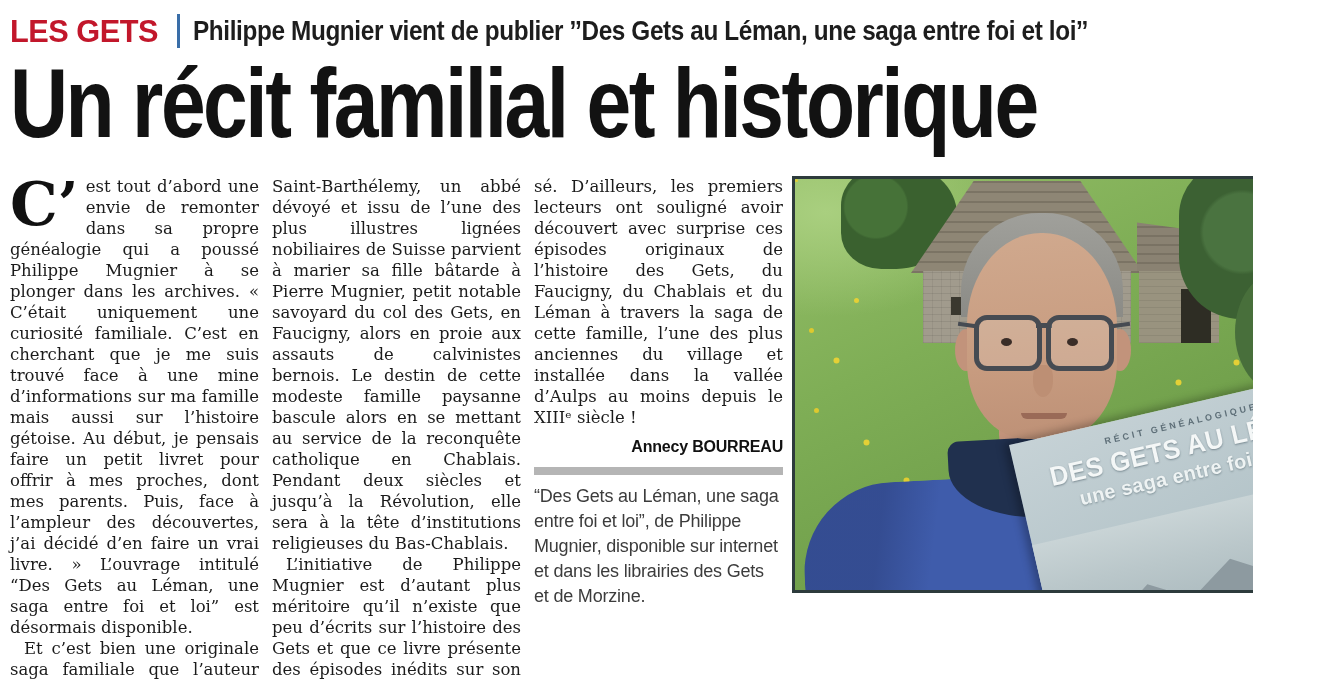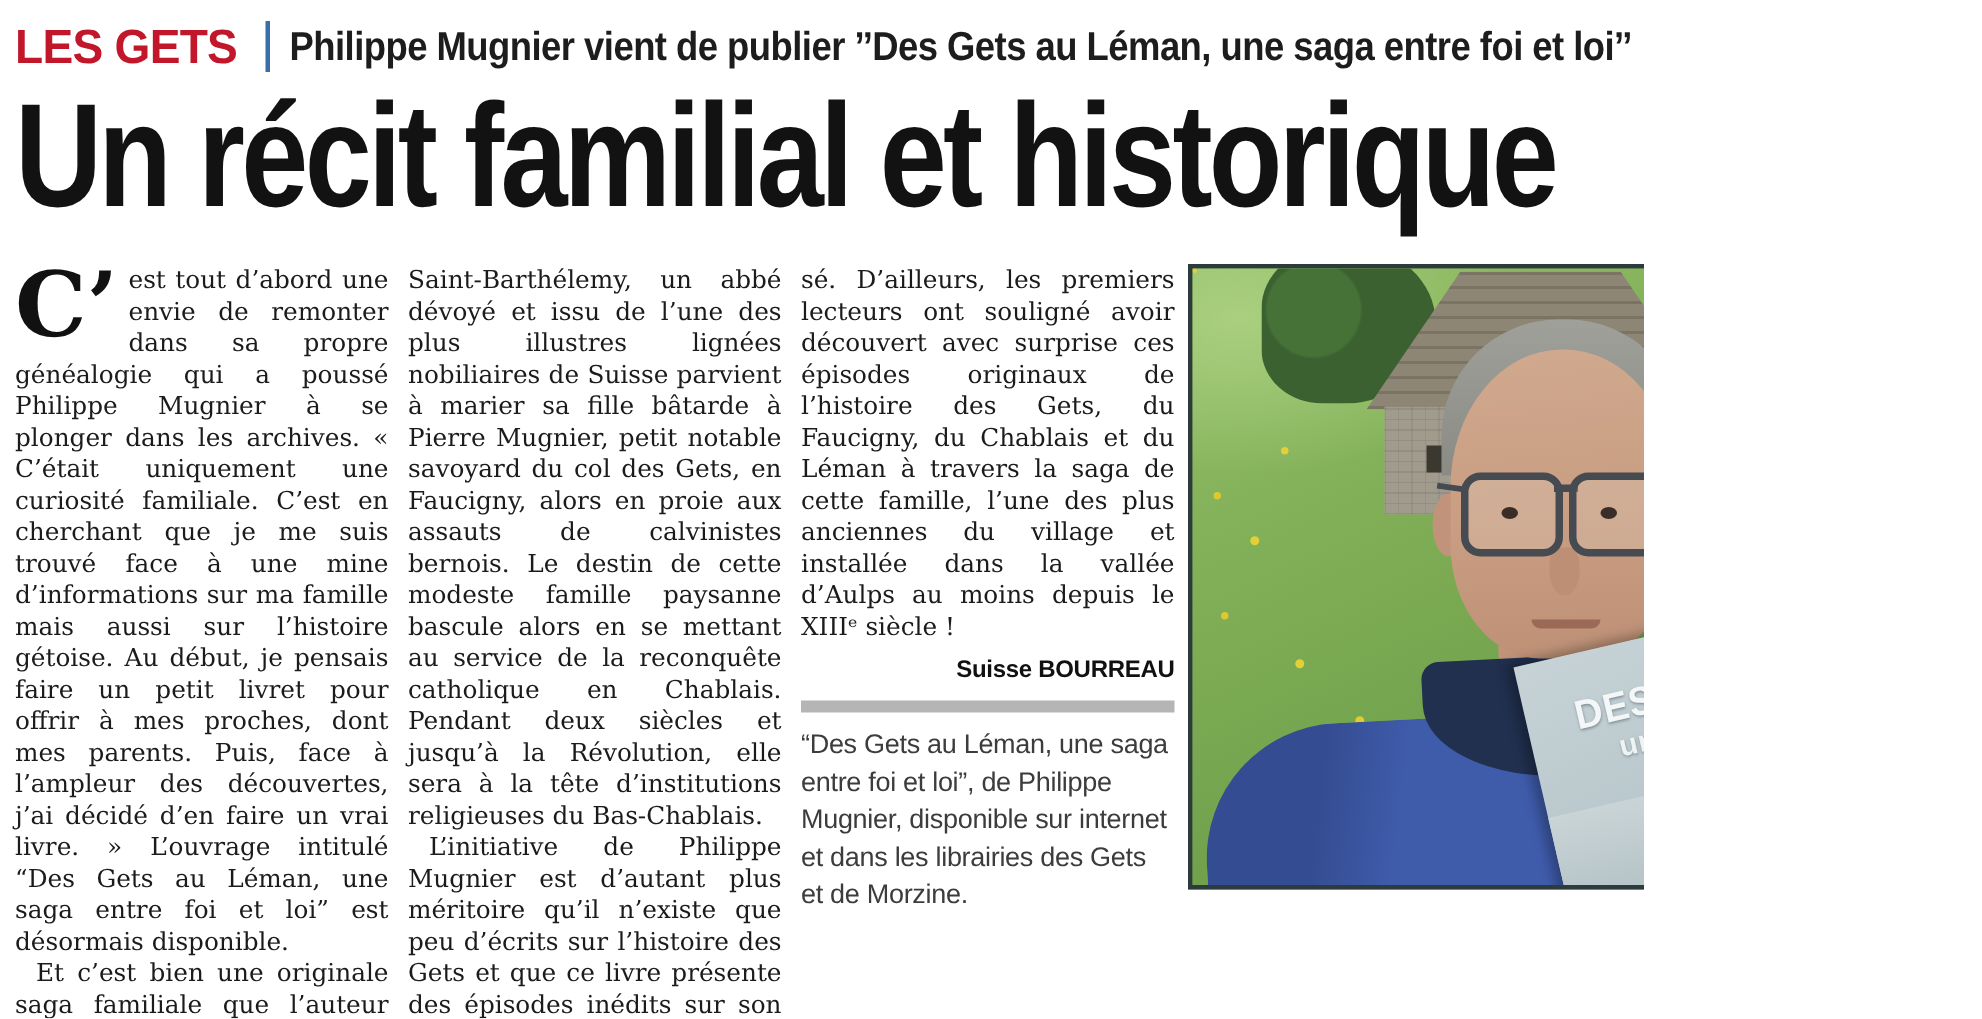--- a/index.html
+++ b/index.html
@@ -1,16 +1,16 @@
 <!DOCTYPE html>
 <html><head>
 <meta charset="utf-8">
 <style>
   html,body{margin:0;padding:0;background:#ffffff;}
-  .page{position:relative;width:1096px;height:679px;overflow:hidden;background:#ffffff;
+  .page{position:relative;width:1253px;height:679px;overflow:hidden;background:#ffffff;
         font-family:"Liberation Sans",sans-serif;}
 
   
   .header{position:absolute;left:10px;top:10px;width:1305px;}
   .strapline{display:flex;align-items:center;gap:13px;height:42px;}
   .kicker{font-size:32px;font-weight:bold;color:#c2172b;letter-spacing:-0.5px;white-space:nowrap;
           transform:scaleX(0.96);transform-origin:left center;}
   .strap-divider{width:3px;height:34px;background:#3a6ea8;flex:0 0 auto;}
   .strap{font-size:27px;font-weight:bold;color:#1d1d1d;white-space:nowrap;letter-spacing:-0.4px;
          transform:scaleX(0.9);transform-origin:left center;}
@@ -142,21 +142,21 @@
     <div class="col">
       <p><span class="dropcap">C’</span><span>est tout d’abord une envie de remonter dans sa propre généalogie qui a poussé Philippe Mugnier à se plonger dans les archives. « C’était uniquement une curiosité familiale. C’est en cherchant que je me suis trouvé face à une mine d’informations sur ma famille mais aussi sur l’histoire gétoise. Au début, je pensais faire un petit livret pour offrir à mes proches, dont mes parents. Puis, face à l’ampleur des découvertes, j’ai décidé d’en faire un vrai livre. » L’ouvrage intitulé “Des Gets au Léman, une saga entre foi et loi” est désormais disponible.</span></p>
       <p class="indent">Et c’est bien une originale saga familiale que l’auteur dévoile. En 1572, avant la</p>
     </div>
     <div class="col">
       <p>Saint-Barthélemy, un abbé dévoyé et issu de l’une des plus illustres lignées nobiliaires de Suisse parvient à marier sa fille bâtarde à Pierre Mugnier, petit notable savoyard du col des Gets, en Faucigny, alors en proie aux assauts de calvinistes bernois. Le destin de cette modeste famille paysanne bascule alors en se mettant au service de la reconquête catholique en Chablais. Pendant deux siècles et jusqu’à la Révolution, elle sera à la tête d’institutions religieuses du Bas-Chablais.</p>
       <p class="indent">L’initiative de Philippe Mugnier est d’autant plus méritoire qu’il n’existe que peu d’écrits sur l’histoire des Gets et que ce livre présente des épisodes inédits sur son pas-</p>
     </div>
     <div class="col">
       <p>sé. D’ailleurs, les premiers lecteurs ont souligné avoir découvert avec surprise ces épisodes originaux de l’histoire des Gets, du Faucigny, du Chablais et du Léman à travers la saga de cette famille, l’une des plus anciennes du village et installée dans la vallée d’Aulps au moins depuis le XIIIᵉ siècle !</p>
-      <div class="byline">Suisse BOURREAU</div>
+      <div class="byline">Annecy BOURREAU</div>
       <div class="info-divider"></div>
       <div class="infobox">“Des Gets au Léman, une saga entre foi et loi”, de Philippe Mugnier, disponible sur internet et dans les librairies des Gets et de Morzine.</div>
     </div>
   </div>
 
   <div class="photo-frame">
     <div class="meadow"></div>
     <div class="flower-dots"></div>
     <div class="tree"></div>
 

